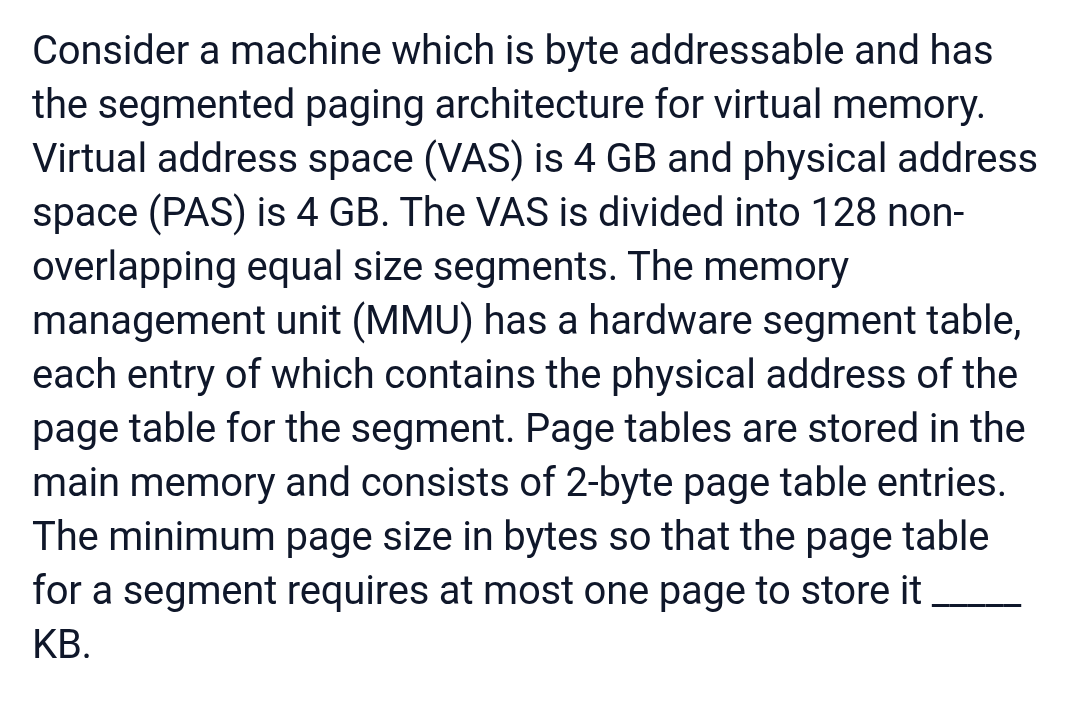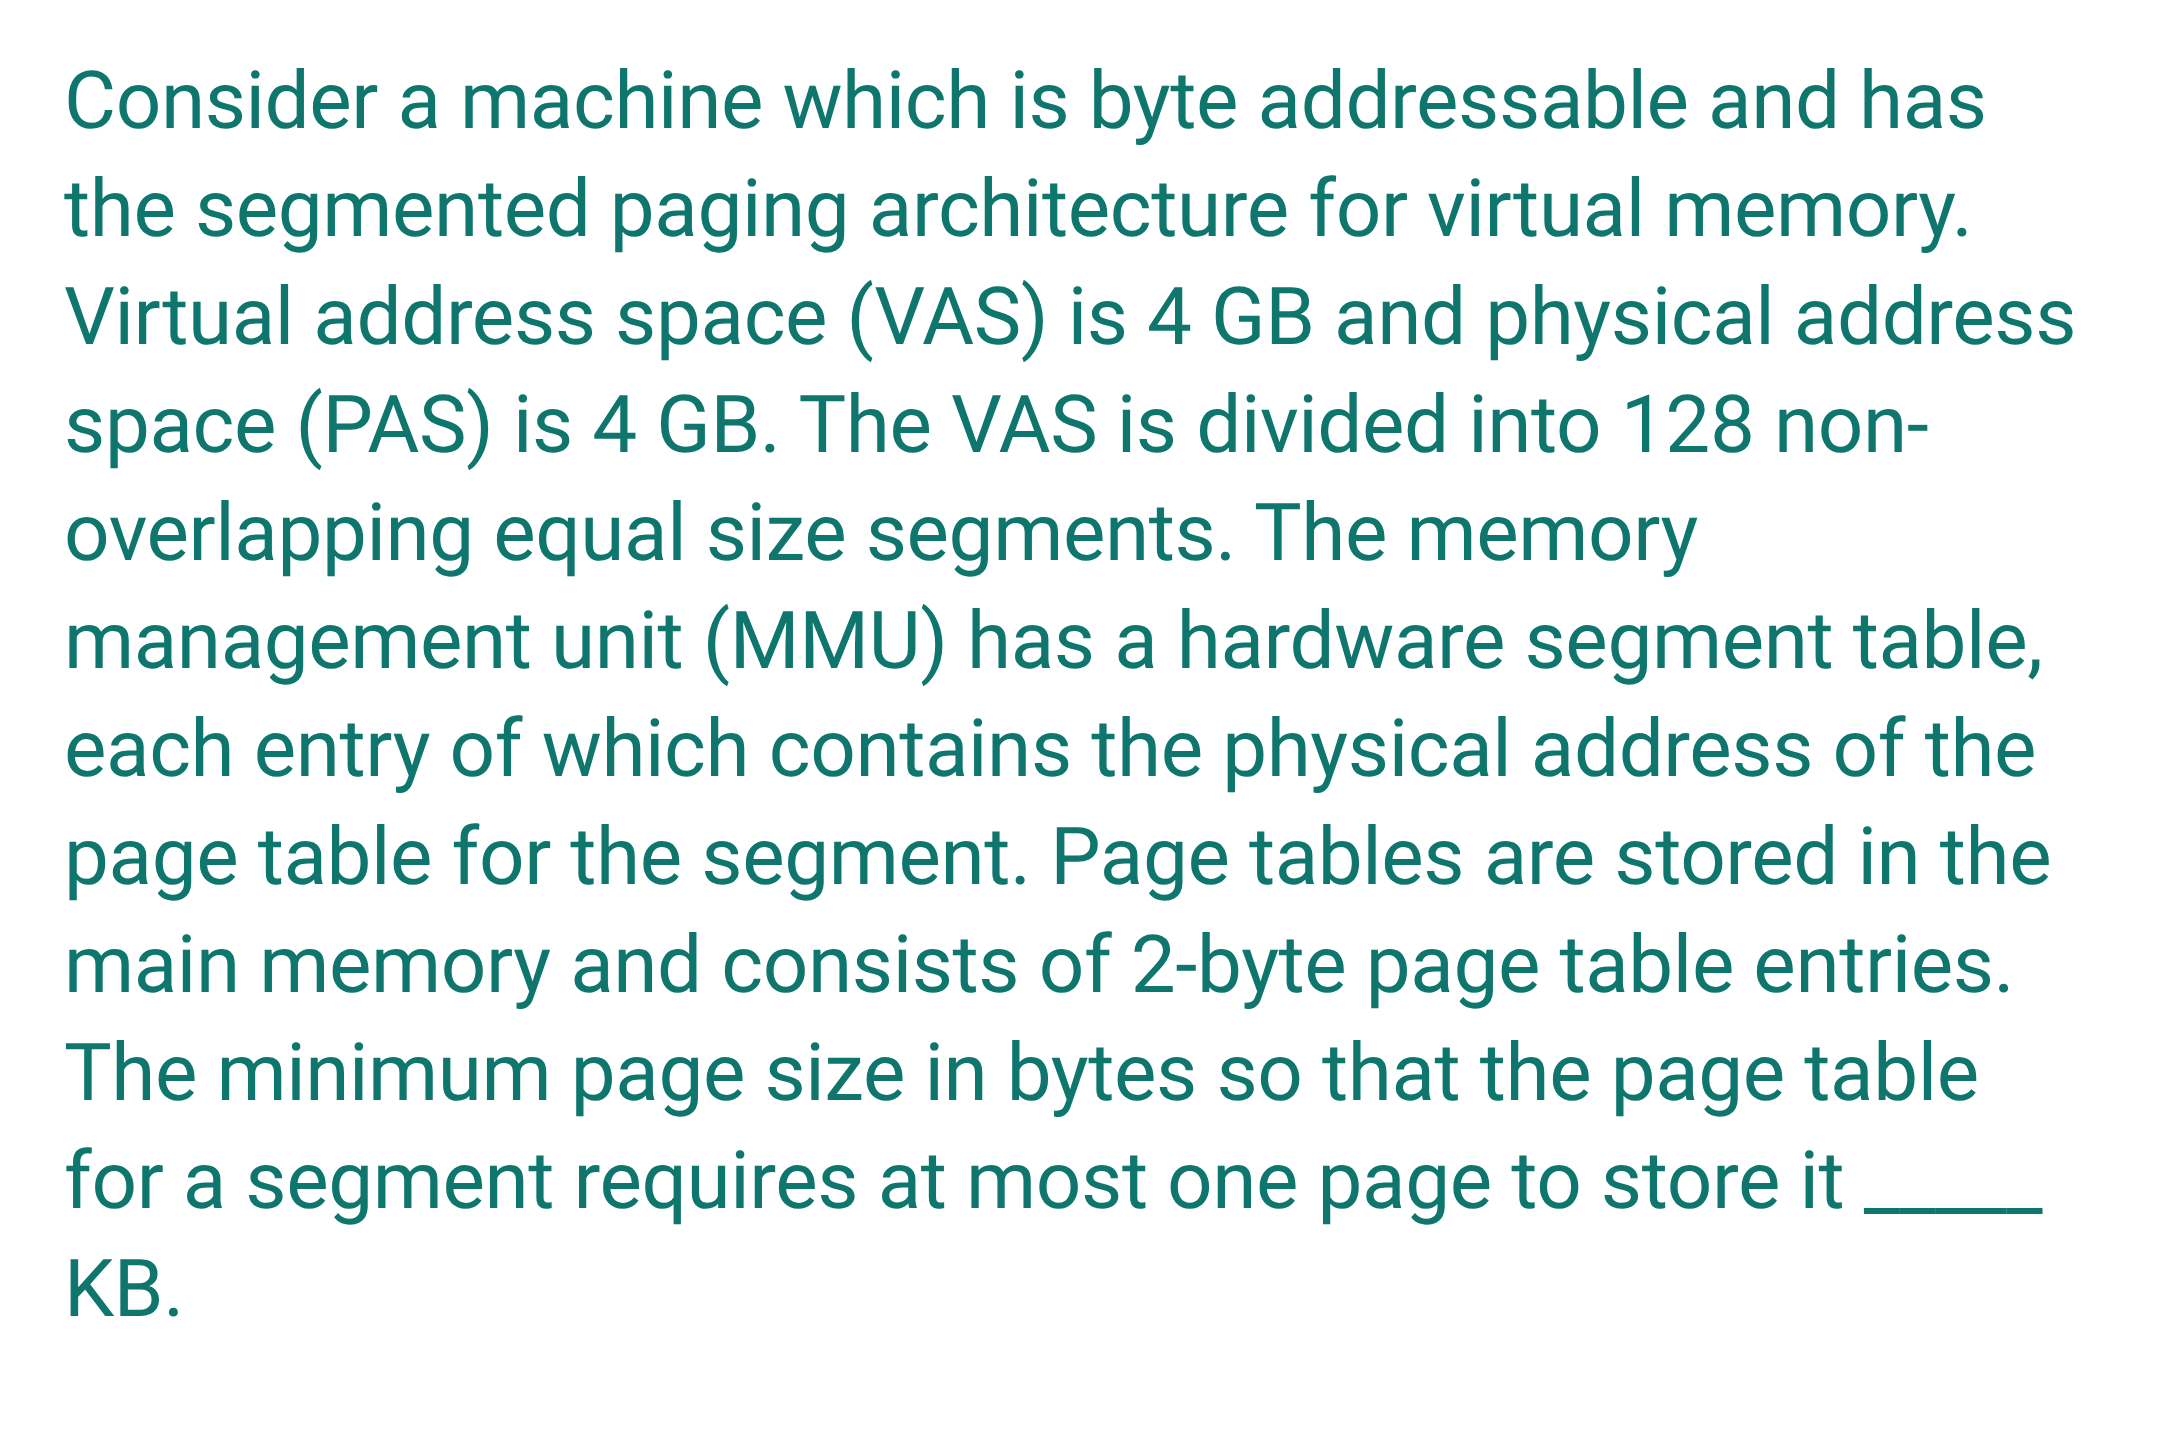--- a/index.html
+++ b/index.html
@@ -13,21 +13,21 @@
       background: #ffffff;
       font-family: -apple-system, BlinkMacSystemFont, 'Segoe UI', Roboto, Helvetica, Arial, sans-serif;
       padding: 24px 32px;
       display: flex;
       align-items: flex-start;
       justify-content: flex-start;
     }
     .question-text {
       font-size: 40px;
       line-height: 1.35;
-      color: #0f766e;
+      color: #0f172a;
       font-weight: 400;
       letter-spacing: -0.2px;
     }
   </style>
 </head>
 <body>
 
 <div class="question-text">Consider a machine which is byte addressable and has the segmented paging architecture for virtual memory. Virtual address space (VAS) is 4 GB and physical address space (PAS) is 4 GB. The VAS is divided into 128 non-overlapping equal size segments. The memory management unit (MMU) has a hardware segment table, each entry of which contains the physical address of the page table for the segment. Page tables are stored in the main memory and consists of 2-byte page table entries. The minimum page size in bytes so that the page table for a segment requires at most one page to store it _____ KB.</div>
 
 </body></html>

